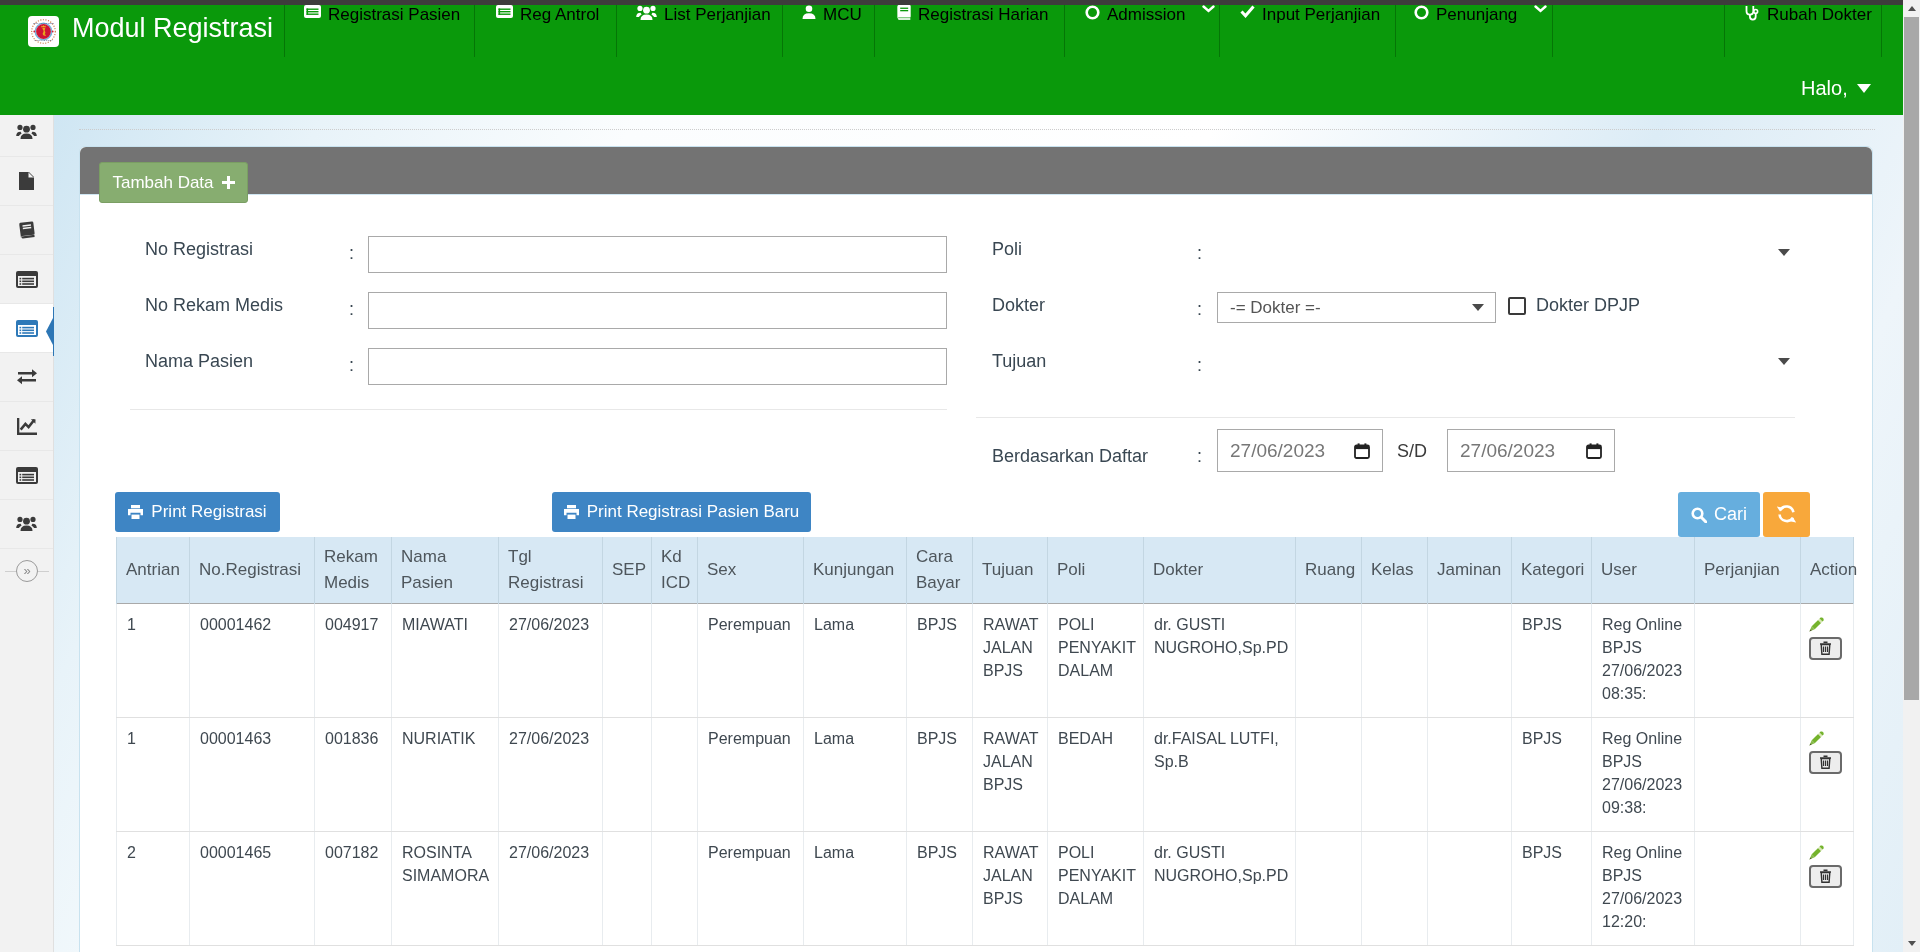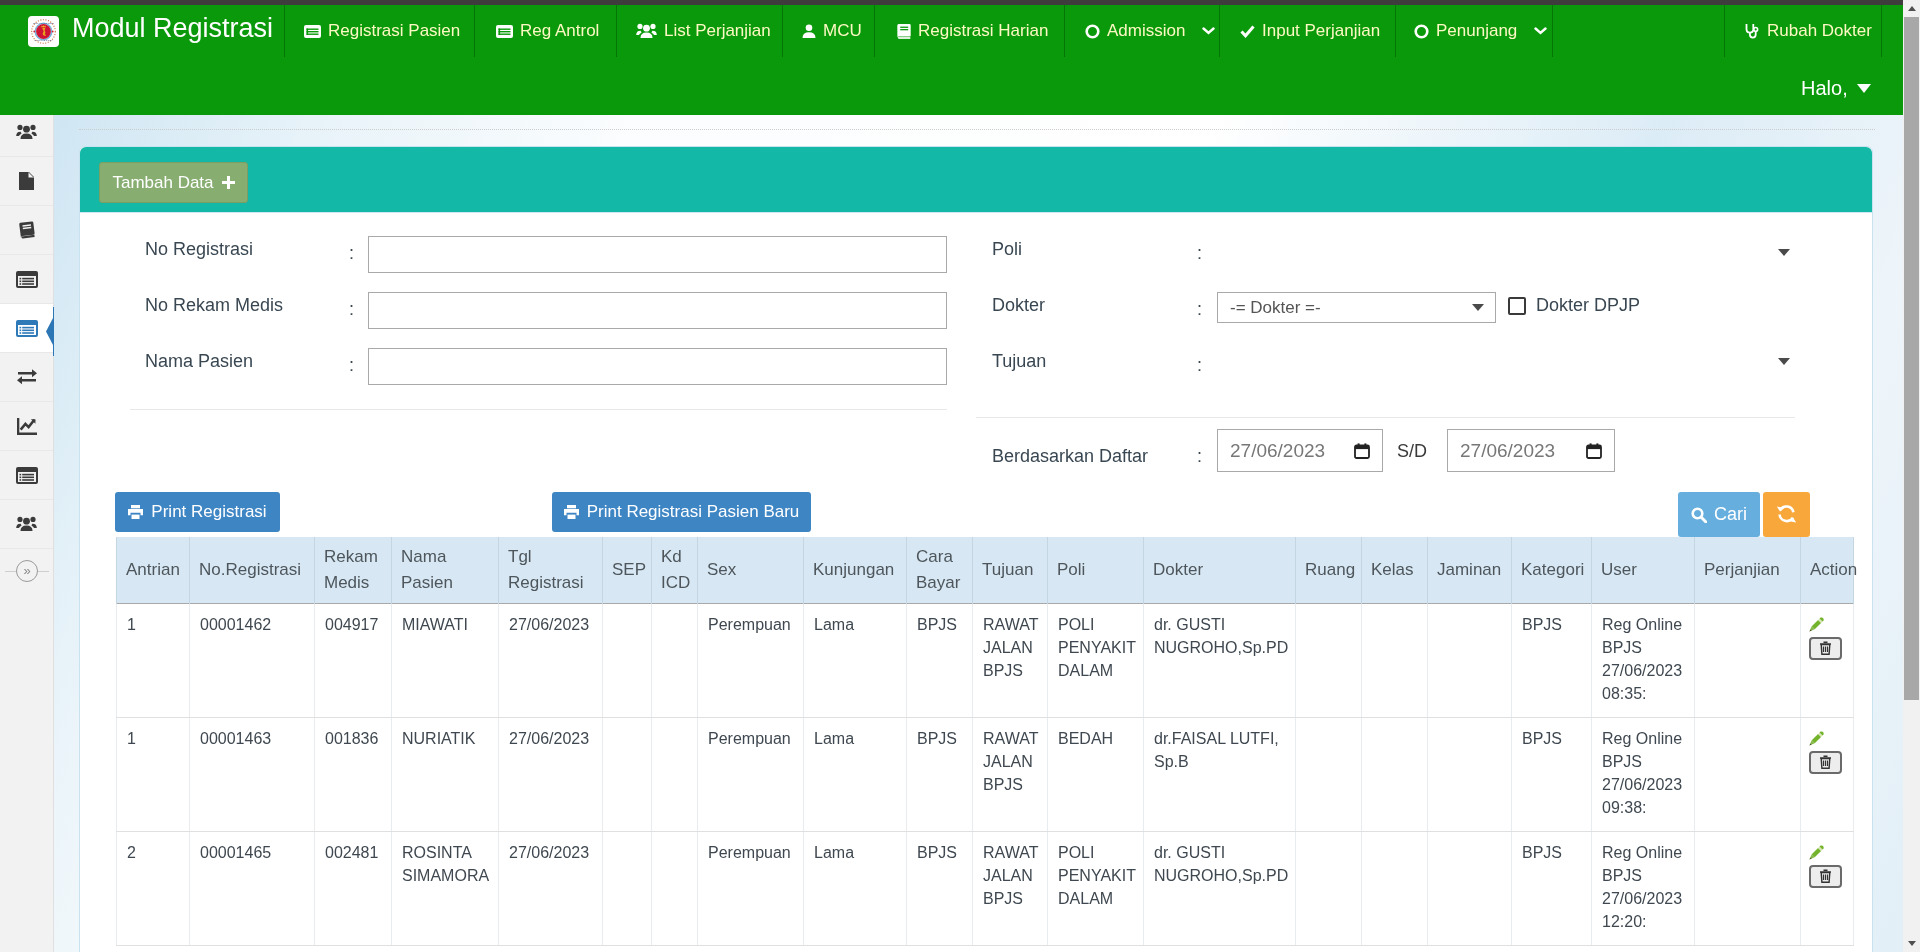--- a/index.html
+++ b/index.html
@@ -2,32 +2,32 @@
 <html><head>
 <meta charset="utf-8">
 <style>
 * { margin:0; padding:0; box-sizing:border-box; }
 html,body { width:1920px; height:952px; overflow:hidden; font-family:"Liberation Sans", sans-serif; background:#fff; }
 .abs { position:absolute; }
 #topstrip { left:0; top:0; width:1903px; height:5px; background:#3e3c3c; }
 #navbar { left:0; top:5px; width:1903px; height:110px; background:#0a990b; }
 #logo { left:28px; top:11px; width:31px; height:31px; background:#fff; border-radius:4px; }
 #title { left:72px; top:8px; color:#fff; font-size:27px; }
-.mi { position:absolute; top:0; height:52px; color:#fef9c3; font-size:17px; white-space:nowrap; display:flex; align-items:center; gap:7px; }
+.mi { position:absolute; top:0; height:52px; color:#000000; font-size:17px; white-space:nowrap; display:flex; align-items:flex-start; gap:7px; }
 .msep { position:absolute; top:0; width:1px; height:52px; background:rgba(0,75,0,0.45); }
 #halo { position:absolute; top:72px; left:1801px; color:#fff; font-size:20px; }
 #halocaret { position:absolute; top:79px; left:1857px; width:0; height:0; border-left:7px solid transparent; border-right:7px solid transparent; border-top:9px solid #fff; }
 #sidebar { left:0; top:115px; width:54px; height:837px; background:#f2f2f2; border-right:1px solid #e0e0e0; }
 .scell { position:absolute; left:0; width:53px; height:49px; border-bottom:1px solid #e8e8e8; display:flex; align-items:center; justify-content:center; }
 .active-cell { background:#fff; }
 #pin { position:absolute; left:46px; top:307px; }
 #content { left:54px; top:115px; width:1849px; height:837px; background:linear-gradient(115deg, #cfe6f3 0%, #e8f3f9 12%, #fbfdfe 26%, #ffffff 52%, #dcecf6 72%, #eef5fa 86%, #e2eff7 100%); }
 #dotline { left:25px; top:14px; width:1796px; border-top:1px dotted #cccccc; }
 #panel { left:25px; top:31px; width:1794px; height:940px; background:#fff; border:1px solid #c8e2ef; border-radius:6px 6px 0 0; }
-#phead { left:0; top:0; width:1792px; height:66px; background:#14b8a6; border-bottom:1px solid #cfe6f2; border-radius:6px 6px 0 0; }
+#phead { left:0; top:0; width:1792px; height:48px; background:#737373; border-bottom:1px solid #cfe6f2; border-radius:6px 6px 0 0; }
 #tambah { left:19px; top:15px; width:149px; height:41px; background:#87ad70; border:1px solid #7a9e63; border-radius:3px; color:#fff; font-size:17px; display:flex; align-items:center; justify-content:center; gap:8px; }
 .flabel { position:absolute; color:#394752; font-size:18px; white-space:nowrap; }
 .fcolon { position:absolute; color:#394752; font-size:18px; }
 .finput { position:absolute; border:1px solid #a9a9a9; background:#fff; height:37px; }
 .fselect { position:absolute; border:1px solid #a9a9a9; background:#fff; color:#555; font-size:17px; height:31px; line-height:29px; padding-left:12px; }
 .selarrow { position:absolute; width:0; height:0; border-left:6px solid transparent; border-right:6px solid transparent; border-top:7px solid #4a4a4a; }
 .hr { position:absolute; border-top:1px solid #e8e8e8; }
 #dpjpbox { position:absolute; left:1428px; top:150px; width:18px; height:18px; border:2px solid #3a3a3a; border-radius:2px; background:#fff; }
 #dpjplabel { position:absolute; left:1456px; top:148px; font-size:18px; color:#394752; }
 .dateinput { position:absolute; top:282px; height:43px; border:1px solid #a9a9a9; background:#fff; color:#777; font-size:19px; display:flex; align-items:center; padding:0 12px; justify-content:space-between; }
@@ -412,21 +412,21 @@
                     <path d="M2.2 3.6 h8.6 l-0.7 9.6 h-7.2 z" fill="none" stroke="#333" stroke-width="1.4"></path>
                     <path d="M4.5 5.5 v5.6 M6.5 5.5 v5.6 M8.5 5.5 v5.6" stroke="#333" stroke-width="1.2"></path>
                   </svg>
                 </div>
               </div>
             </td>
           </tr>
       <tr>
             <td>2</td>
             <td>00001465</td>
-            <td>002481</td>
+            <td>007182</td>
             <td>ROSINTA SIMAMORA</td>
             <td>27/06/2023</td>
             <td></td>
             <td></td>
             <td>Perempuan</td>
             <td>Lama</td>
             <td>BPJS</td>
             <td>RAWAT JALAN BPJS</td>
             <td>POLI PENYAKIT DALAM</td>
             <td>dr. GUSTI NUGROHO,Sp.PD</td>

